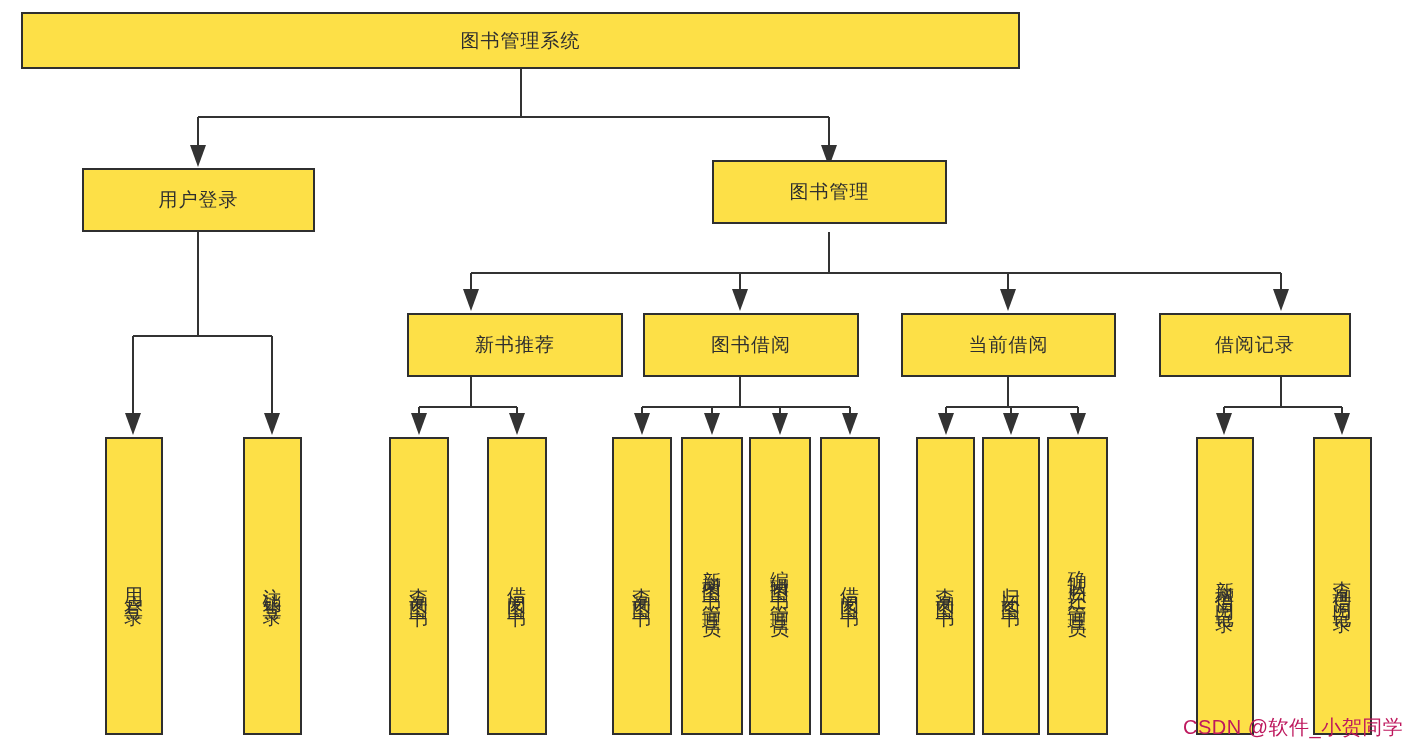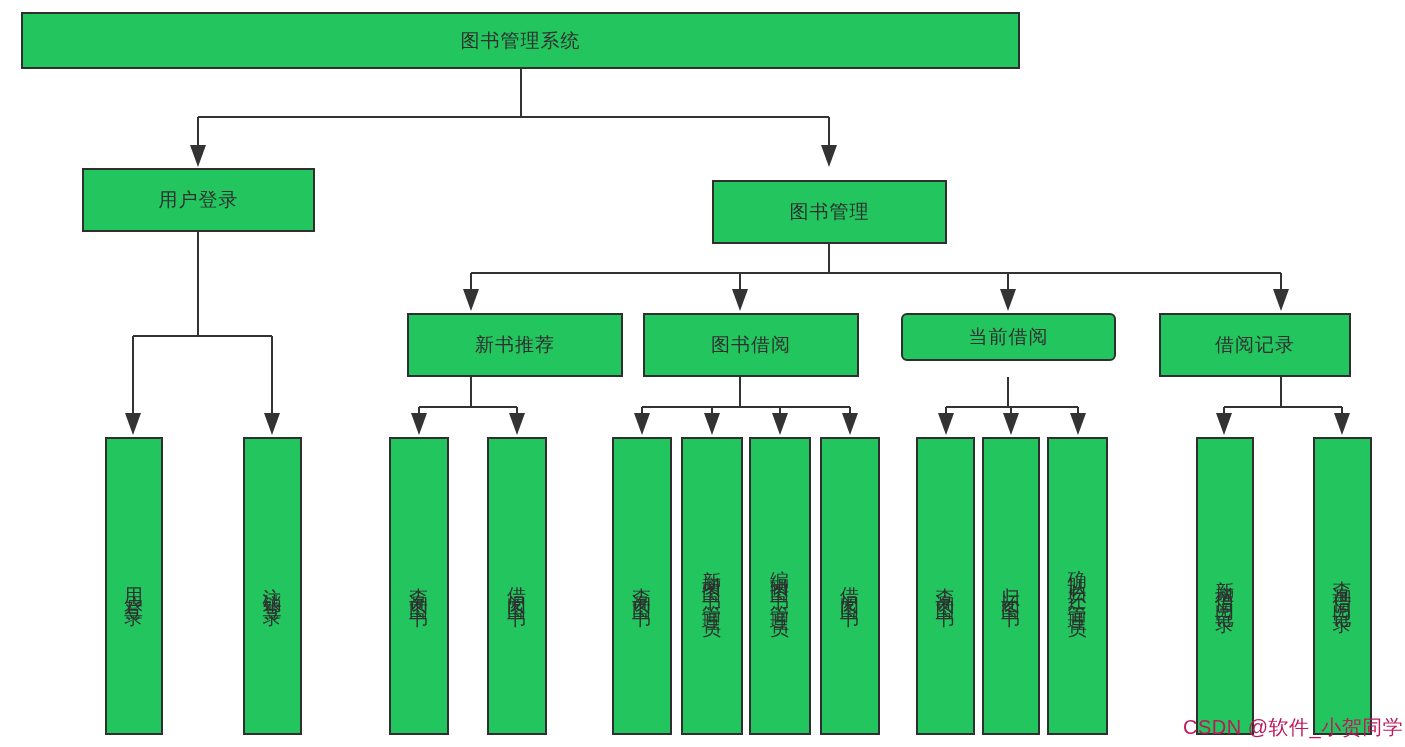--- a/index.html
+++ b/index.html
@@ -4,21 +4,21 @@
 <style>
   html,body{margin:0;padding:0;background:#fff;}
   .canvas{
     position:relative;width:1405px;height:747px;background:#ffffff;
     font-family:"Liberation Sans","DejaVu Sans",sans-serif;overflow:hidden;
   }
   svg.wires{position:absolute;left:0;top:0;width:1405px;height:747px;}
   .wires path{stroke:#333333;stroke-width:2;fill:none;}
   .wires polygon{fill:#333333;stroke:none;}
   .box{
-    position:absolute;box-sizing:border-box;border:2px solid #2f2f2f;background:#22c55e;
+    position:absolute;box-sizing:border-box;border:2px solid #2f2f2f;background:#fde047;
     display:flex;align-items:center;justify-content:center;
     color:#2f2f2f;font-size:19px;
   }
   .hbox .lbl{letter-spacing:1px;white-space:nowrap;}
   .vbox .lbl{
     writing-mode:vertical-rl;text-orientation:mixed;
     letter-spacing:7px;line-height:1;white-space:nowrap;
   }
   .watermark{
     position:absolute;left:1183px;top:714px;z-index:6;
@@ -73,31 +73,31 @@
     </g>
   </svg>
 
   <div class="box hbox" style="left:21px;top:12px;width:999px;height:57px;">
     <span class="lbl">图书管理系统</span>
   </div>
 
   <div class="box hbox" style="left:82px;top:168px;width:233px;height:64px;">
     <span class="lbl">用户登录</span>
   </div>
-  <div class="box hbox" style="left:712px;top:180px;width:235px;height:64px;">
+  <div class="box hbox" style="left:712px;top:160px;width:235px;height:64px;">
     <span class="lbl">图书管理</span>
   </div>
 
   <div class="box hbox" style="left:363px;top:313px;width:216px;height:64px;margin-left:44px;">
     <span class="lbl">新书推荐</span>
   </div>
   <div class="box hbox" style="left:632px;top:313px;width:216px;height:64px;margin-left:11px;">
     <span class="lbl">图书借阅</span>
   </div>
-  <div class="box hbox" style="left:901px;top:313px;width:215px;height:48px;border-radius:6px;">
+  <div class="box hbox" style="left:901px;top:313px;width:215px;height:64px;">
     <span class="lbl">当前借阅</span>
   </div>
   <div class="box hbox" style="left:1159px;top:313px;width:192px;height:64px;">
     <span class="lbl">借阅记录</span>
   </div>
 
   <div class="box vbox" style="left:105px;top:437px;width:58px;height:298px;">
     <span class="lbl">用户登录</span>
   </div>
   <div class="box vbox" style="left:243px;top:437px;width:59px;height:298px;">

